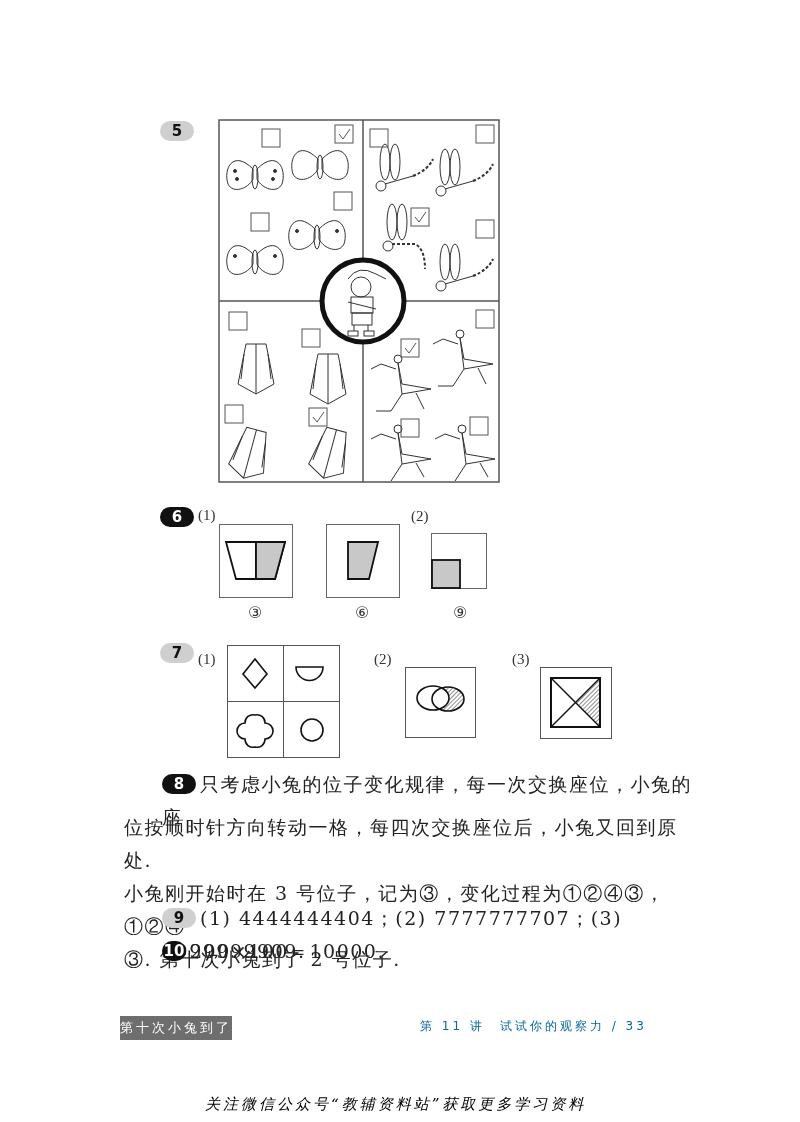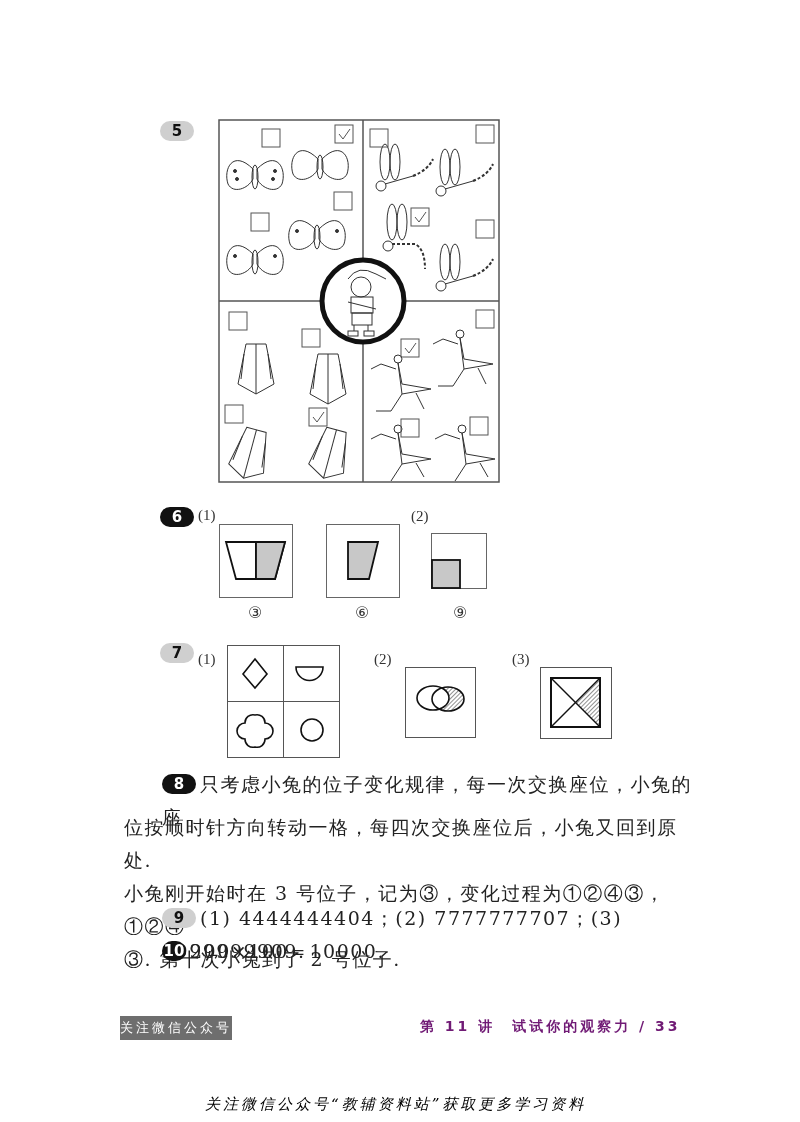--- a/index.html
+++ b/index.html
@@ -7,21 +7,21 @@
   .badge{position:absolute;height:20px;border-radius:10px;font-family:"DejaVu Sans",sans-serif;font-weight:bold;font-size:15px;line-height:20px;text-align:center;}
   .badge.grey{background:#cfcfcf;color:#111;}
   .badge.black{background:#111;color:#fff;}
   .lbl{position:absolute;font-family:"Liberation Serif",serif;font-size:15px;color:#333;}
   .para{position:absolute;left:162px;width:540px;font-family:"DejaVu Serif",serif;font-size:19px;line-height:33px;color:#222;letter-spacing:1.5px;}
   .para p{margin:0;}
   .inline-badge{display:inline-block;height:20px;border-radius:10px;font-family:"DejaVu Sans",sans-serif;font-weight:bold;font-size:15px;line-height:20px;text-align:center;vertical-align:2px;letter-spacing:0;margin-right:4px;}
   .inline-badge.black{background:#111;color:#fff;}
   .inline-badge.grey{background:#cfcfcf;color:#111;}
   .footer-tag{position:absolute;left:120px;top:1016px;width:112px;height:24px;background:#6e6e6e;color:#fff;font-family:"DejaVu Sans",sans-serif;font-size:13px;line-height:24px;text-align:center;letter-spacing:3px;}
-  .footer-right{position:absolute;left:420px;top:1018px;font-family:"DejaVu Sans",sans-serif;font-weight:bold;font-size:14px;letter-spacing:3px;color:#701a75;}
+  .footer-right{position:absolute;left:420px;top:1018px;font-family:"DejaVu Sans",sans-serif;font-weight:normal;font-size:12px;letter-spacing:3px;color:#0369a1;}
   .watermark{position:absolute;left:205px;top:1095px;font-family:"DejaVu Serif",serif;font-style:italic;font-size:15px;letter-spacing:3px;color:#000000;}
   .circ{font-family:"DejaVu Sans",sans-serif;font-size:16px;}
   svg{position:absolute;overflow:visible;}
 </style>
 </head>
 <body>
 
 <div class="badge grey" style="left:160px;top:121px;width:34px;">5</div>
 
 <svg style="left:218px;top:119px;" width="282" height="364" viewBox="0 0 282 364">
@@ -246,16 +246,16 @@
 </div>
 
 <div class="para" style="top:902px;width:560px;">
   <p><span class="inline-badge grey" style="width:34px;">9</span><span>(1) 4444444404；(2) 7777777707；(3) 9999999909.</span></p>
 </div>
 
 <div class="para" style="top:935px;">
   <p><span class="inline-badge black" style="width:24px;">10</span><span>200×100＝10000.</span></p>
 </div>
 
-<div class="footer-tag">关注微信公众号</div>
+<div class="footer-tag">第十次小兔到了</div>
 <div class="footer-right">第 11 讲　试试你的观察力 / 33</div>
 
 <div class="watermark">关注微信公众号“教辅资料站”获取更多学习资料</div>
 
 </body></html>

